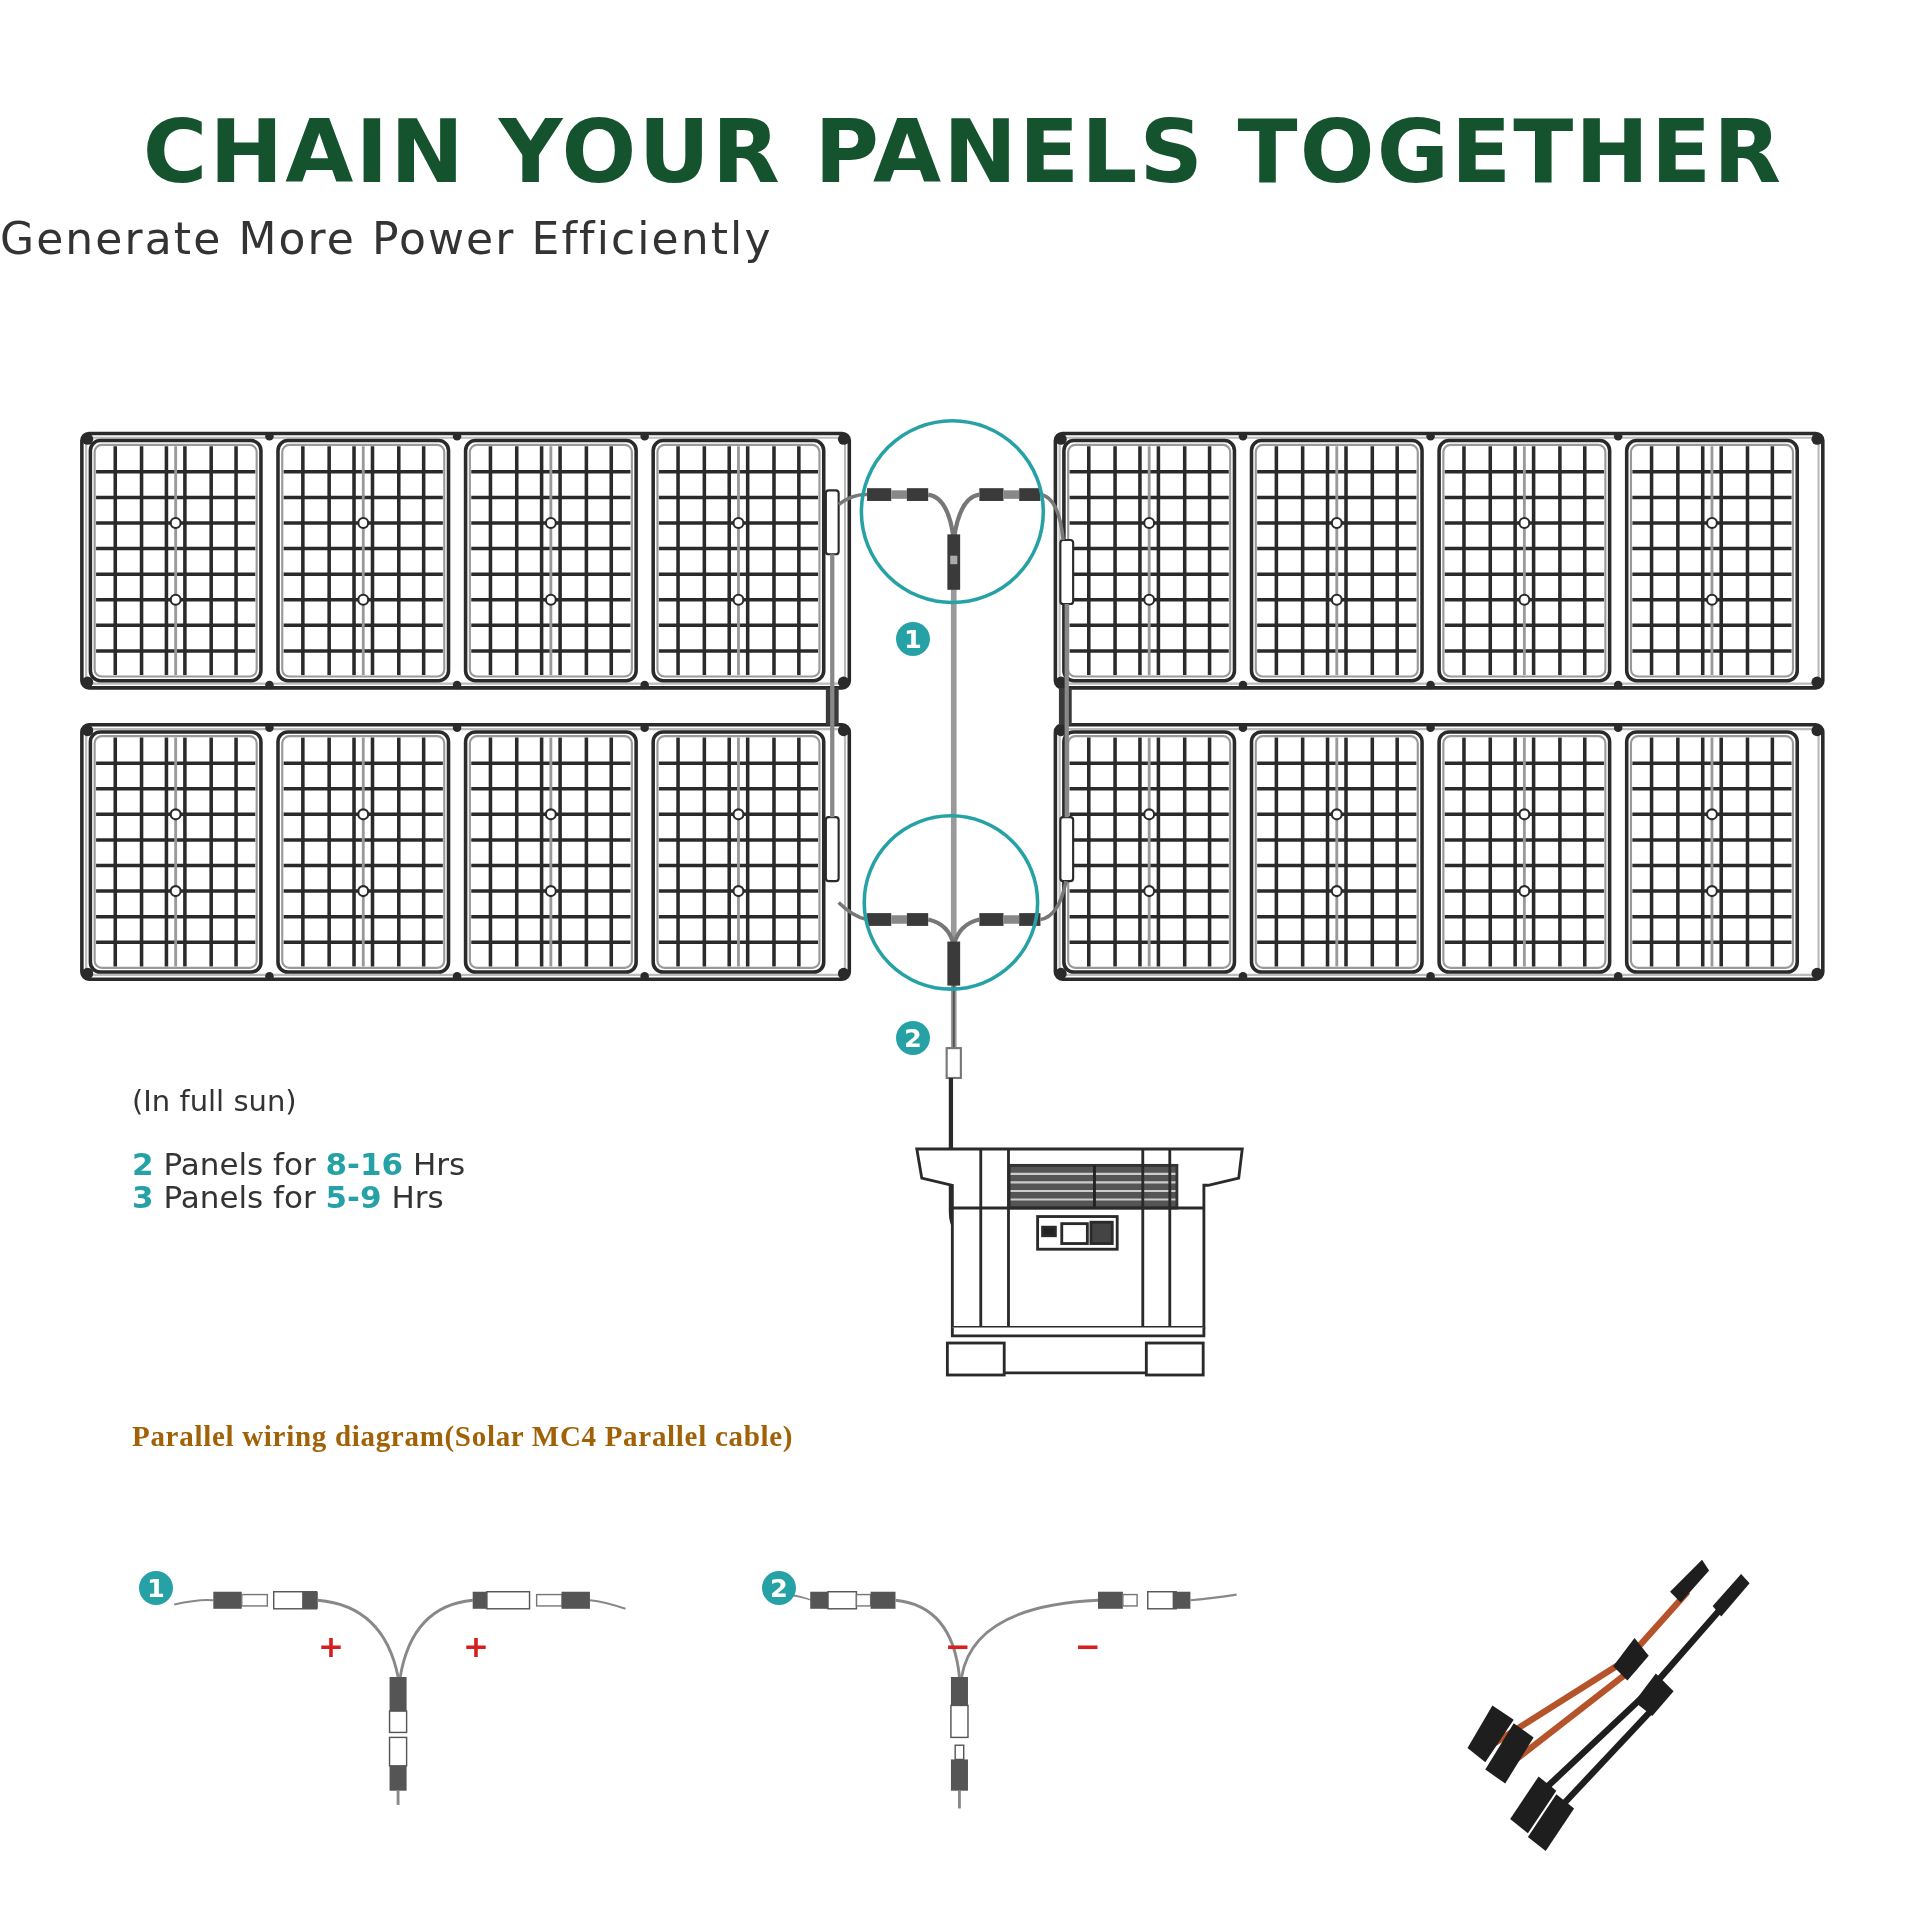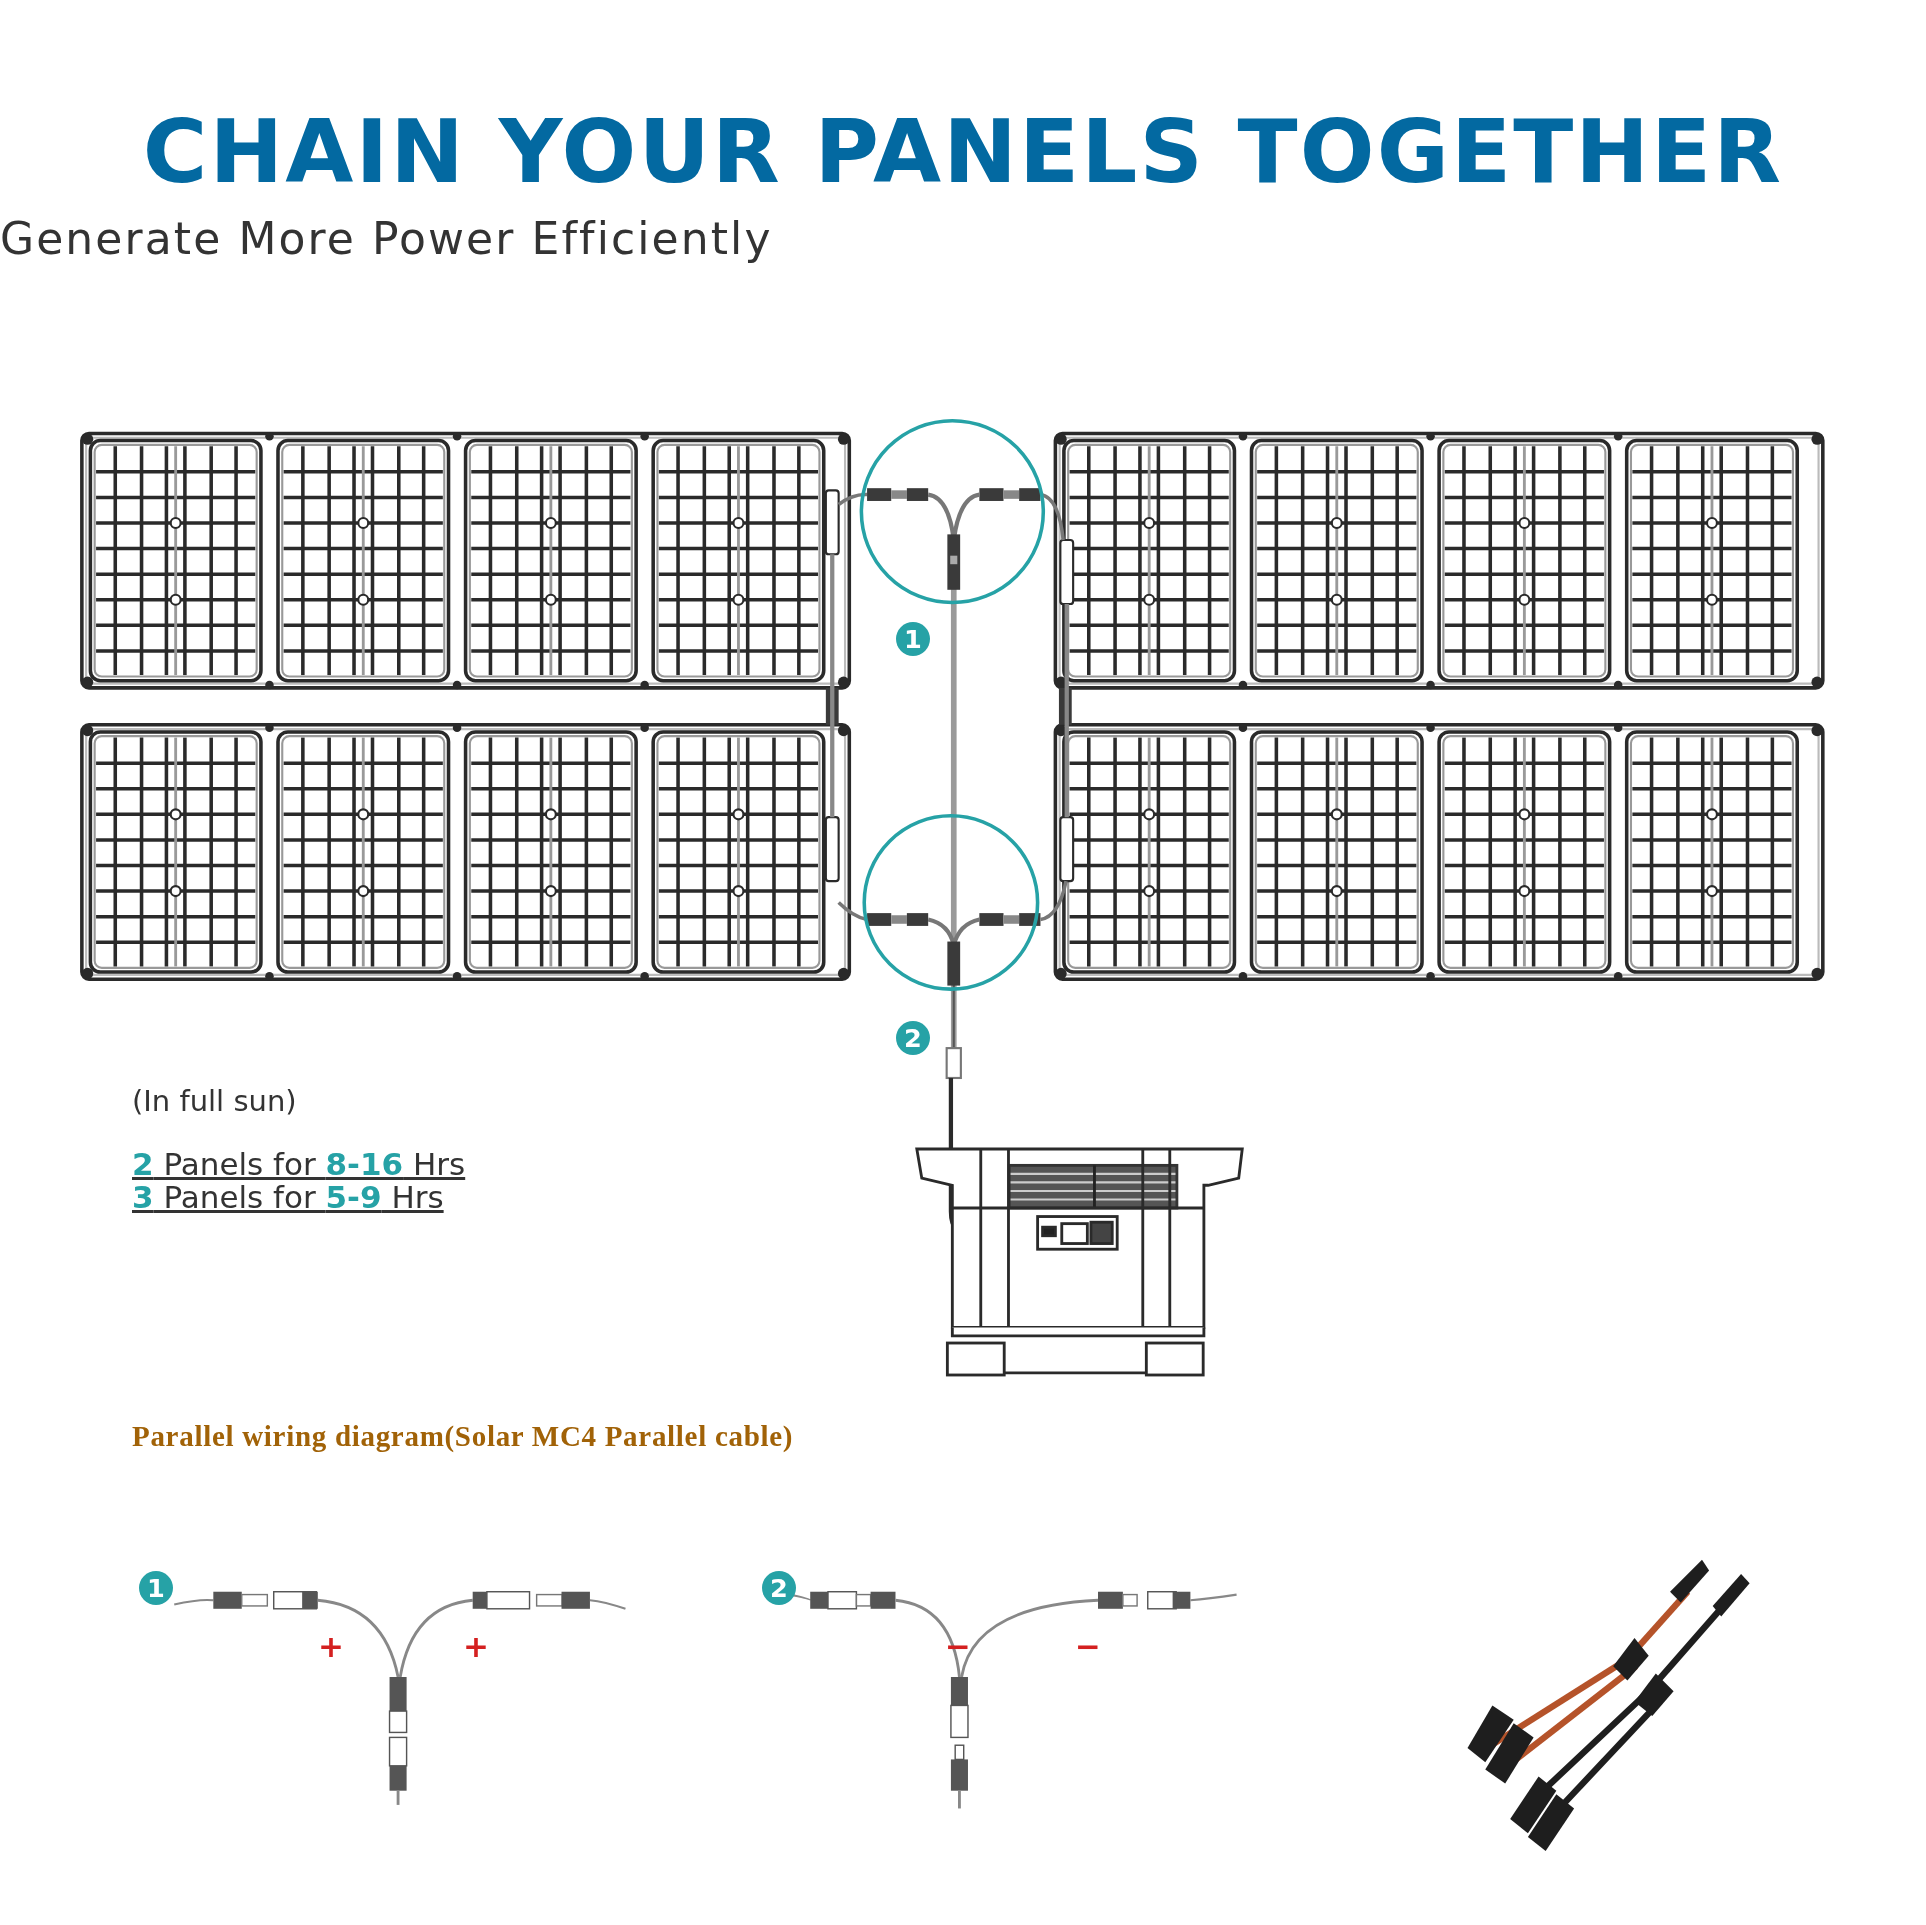--- a/index.html
+++ b/index.html
@@ -1,23 +1,23 @@
 <!DOCTYPE html>
 <html style="font-size:11.4px"><head>
 <meta charset="utf-8">
 <style>
   html,body{margin:0;padding:0;background:#ffffff;}
   body{width:1926px;height:1925px;position:relative;overflow:hidden;font-family:"DejaVu Sans","Liberation Sans",sans-serif;color:#222;}
-  .title{position:absolute;left:0;top:100px;width:1926px;text-align:center;font-family:"DejaVu Sans","Liberation Sans",sans-serif;font-weight:bold;font-size:88px;letter-spacing:2.1px;color:#0369a1;}
+  .title{position:absolute;left:0;top:100px;width:1926px;text-align:center;font-family:"DejaVu Sans","Liberation Sans",sans-serif;font-weight:bold;font-size:88px;letter-spacing:2.1px;color:#14532d;}
   .subtitle{position:absolute;left:0;top:213px;width:1926px;font-family:"DejaVu Sans","Liberation Sans",sans-serif;font-size:44px;letter-spacing:2.1px;color:#333;}
   svg.diagram{position:absolute;left:0;top:0;}
   .charge{position:absolute;left:132px;top:1072px;font-family:"DejaVu Sans","Liberation Sans",sans-serif;}
   .charge .h{font-weight:bold;font-size:29px;color:#222;letter-spacing:0.7px;}
   .charge .sub{font-size:29px;color:#333;margin-top:12px;}
-  .charge .list{margin-top:30px;font-size:31px;line-height:33px;color:#333;text-decoration:underline;}
+  .charge .list{margin-top:30px;font-size:31px;line-height:33px;color:#333;}
   .teal{color:#26a2a6;font-weight:bold;}
   .wiring-title{position:absolute;left:132px;top:1420px;font-weight:bold;font-size:29px;color:#a16207;letter-spacing:0.7px;font-family:Liberation Serif, serif;}
   .badge{position:absolute;width:34px;height:34px;border-radius:50%;background:#26a2a6;color:#fff;font-weight:bold;font-size:25.6px;line-height:34px;text-align:center;font-family:"DejaVu Sans","Liberation Sans",sans-serif;}
   .sign{position:absolute;color:#d42020;font-weight:bold;font-size:31px;font-family:"DejaVu Sans","Liberation Sans",sans-serif;}
 </style>
 </head>
 <body>
 
 <div class="title">CHAIN YOUR PANELS TOGETHER</div>
 <div class="subtitle">Generate More Power Efficiently</div>

